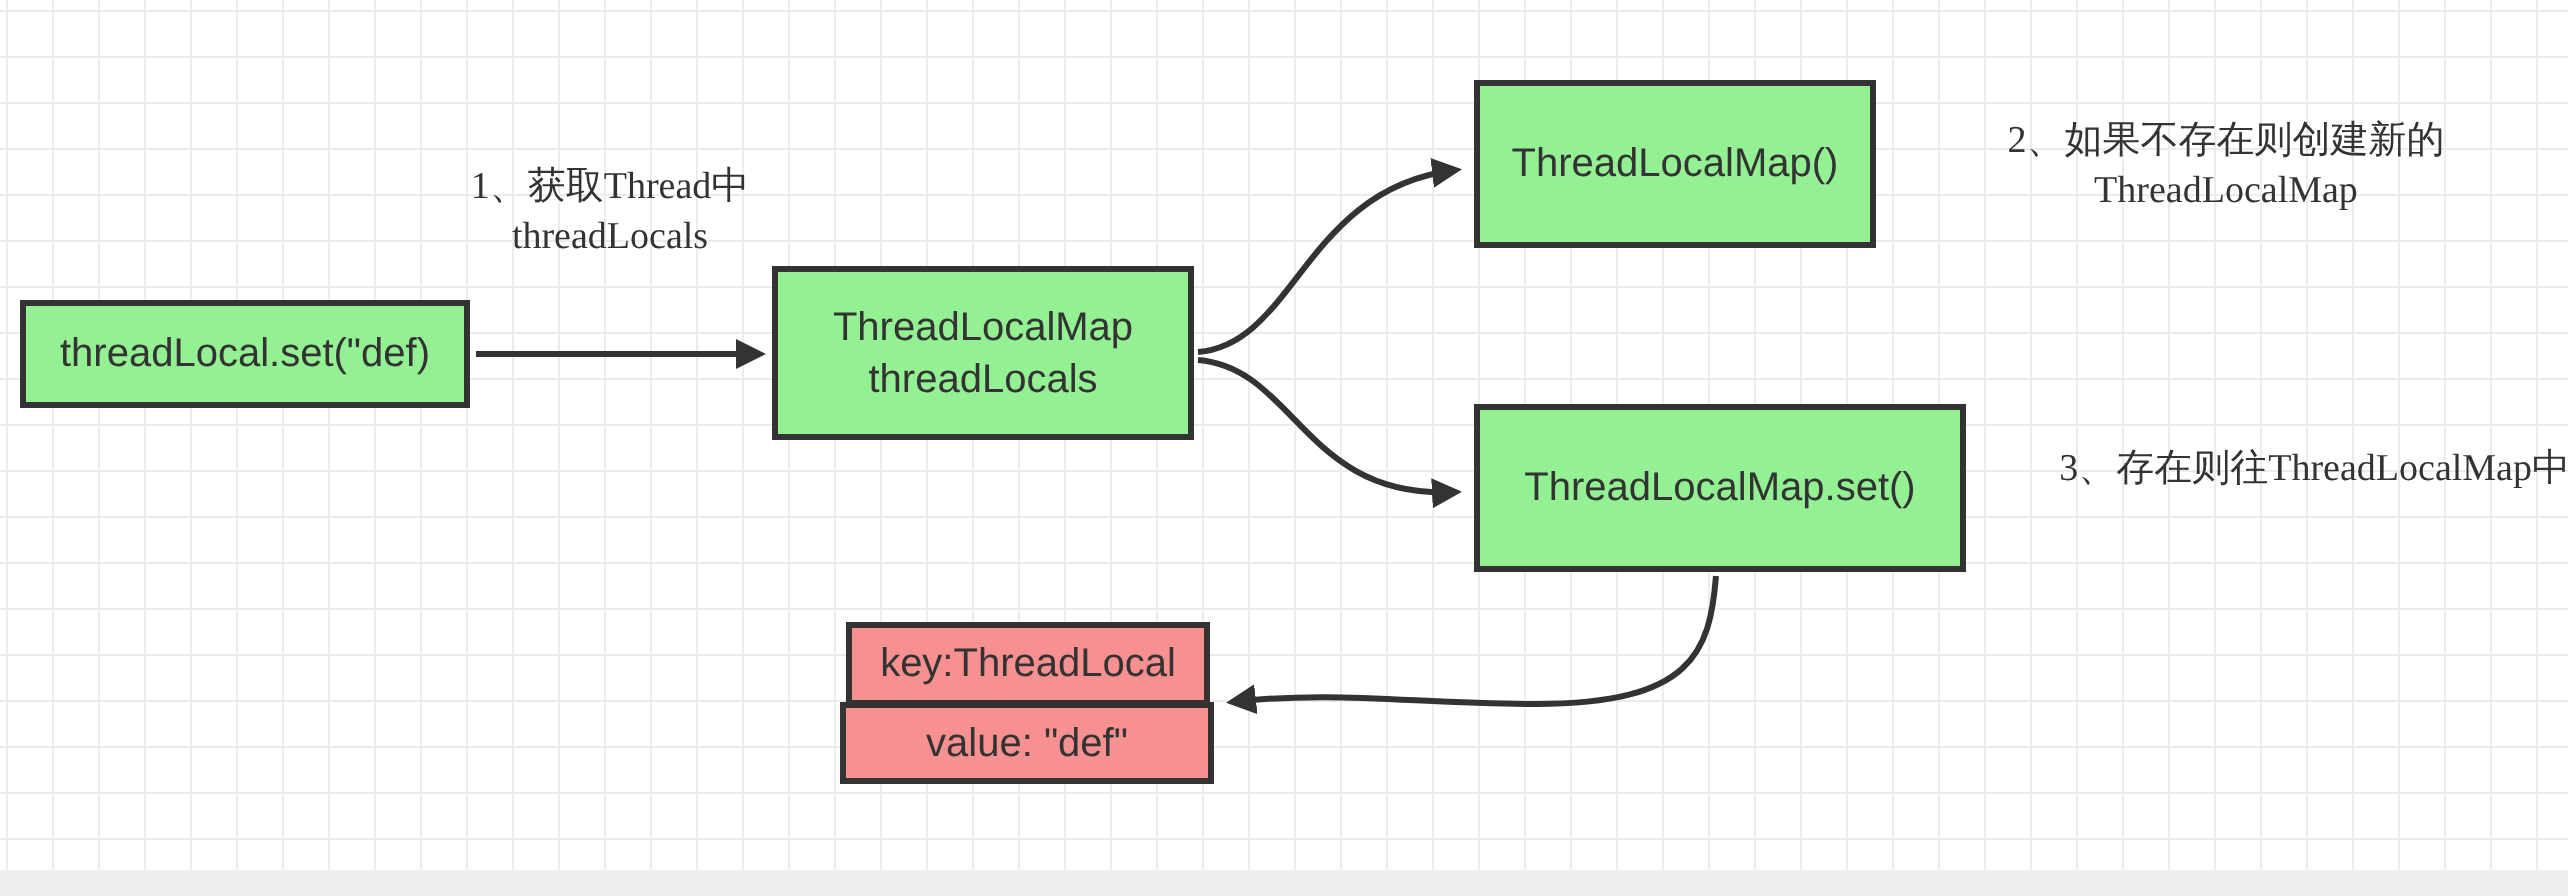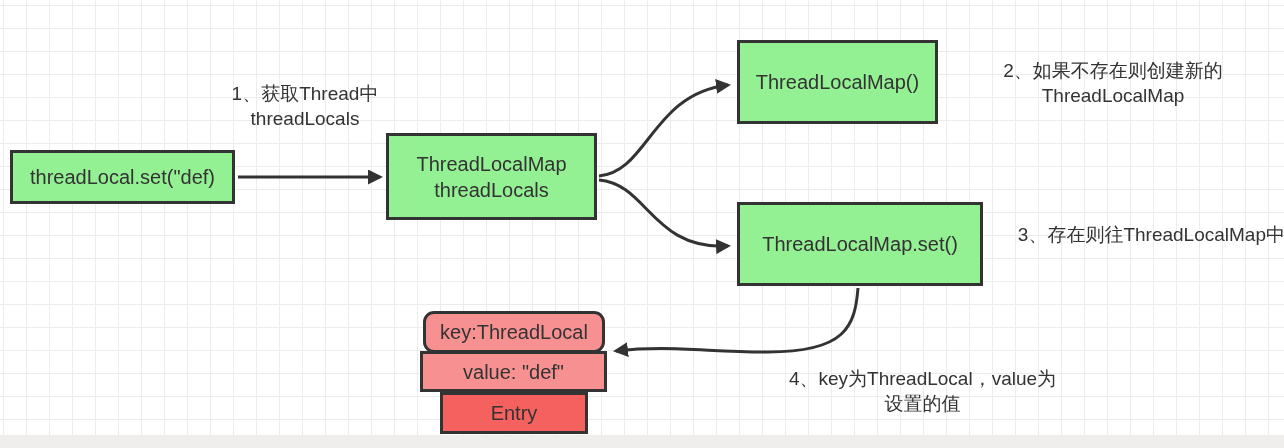--- a/index.html
+++ b/index.html
@@ -30,20 +30,21 @@
   }
   .green{background:var(--node_green,#93f093);}
   .pink{background:var(--node_pink,#f79090);}
   .red{background:var(--node_red,#f4615e);}
   .note{
     position:absolute;
     font-size:19px;line-height:25px;
     text-align:center;
     color:var(--text,#333);
     white-space:nowrap;
+    font-family:Liberation Serif, serif;
   }
   .bottom-bar{
     position:absolute;left:0;bottom:0;width:1284px;height:13px;
     background:var(--bar,#efeeec);
   }
 </style>
 </head>
 <body>
 
 <div class="stage">
@@ -70,46 +71,39 @@
   </div>
 
   <div class="node green" style="left:737px;top:40px;width:201px;height:84px;">
     <span>ThreadLocalMap()</span>
   </div>
 
   <div class="node green" style="left:737px;top:202px;width:246px;height:84px;">
     <span>ThreadLocalMap.set()</span>
   </div>
 
-  <div class="node pink" style="left:423px;top:311px;width:182px;height:42px;border-radius:11px;">
+  <div class="node pink" style="left:423px;top:311px;width:182px;height:42px;">
     <span>key:ThreadLocal</span>
   </div>
 
   <div class="node pink" style="left:420px;top:351px;width:187px;height:41px;">
     <span>value: "def"</span>
   </div>
 
-  <div class="node red" style="left:440px;top:392px;width:148px;height:42px;">
-    <span>Entry</span>
-  </div>
 
   <div class="note" style="left:215px;top:81px;width:180px;">
     <div>1、获取Thread中</div>
     <div>threadLocals</div>
   </div>
 
   <div class="note" style="left:948px;top:58px;width:330px;">
     <div>2、如果不存在则创建新的</div>
     <div>ThreadLocalMap</div>
   </div>
 
   <div class="note" style="left:985px;top:222px;width:300px;text-align:right;">
     <div>3、存在则往ThreadLocalMap中</div>
   </div>
 
-  <div class="note" style="left:770px;top:366px;width:305px;">
-    <div>4、key为ThreadLocal，value为</div>
-    <div>设置的值</div>
-  </div>
 
   <div class="bottom-bar"></div>
 
 </div>
 
 </body></html>

